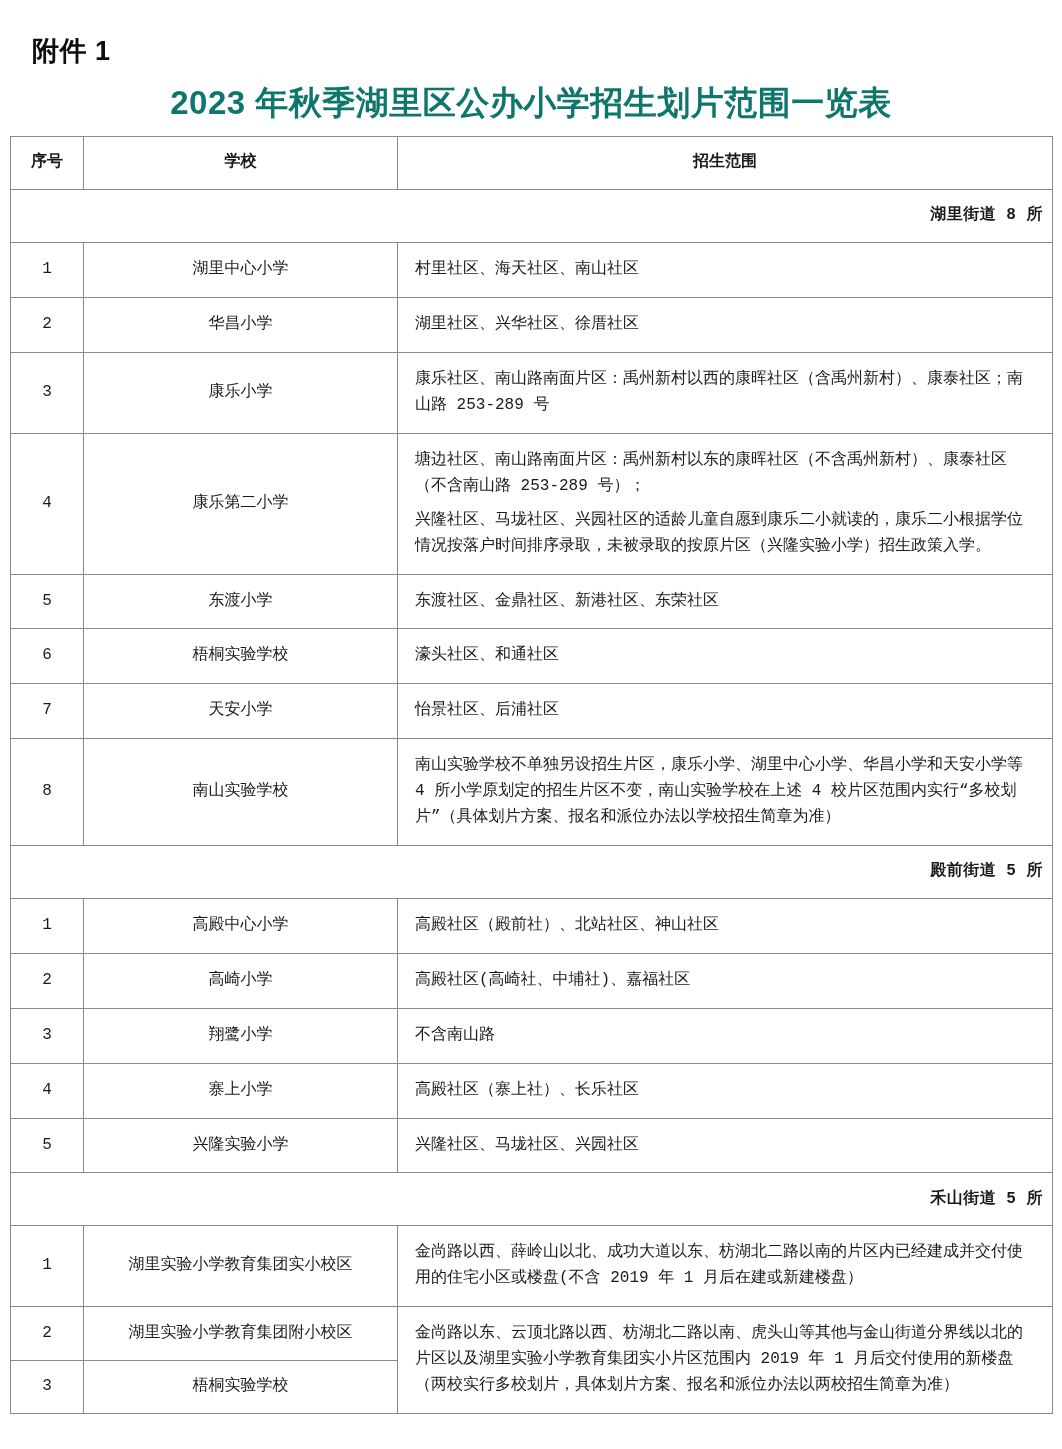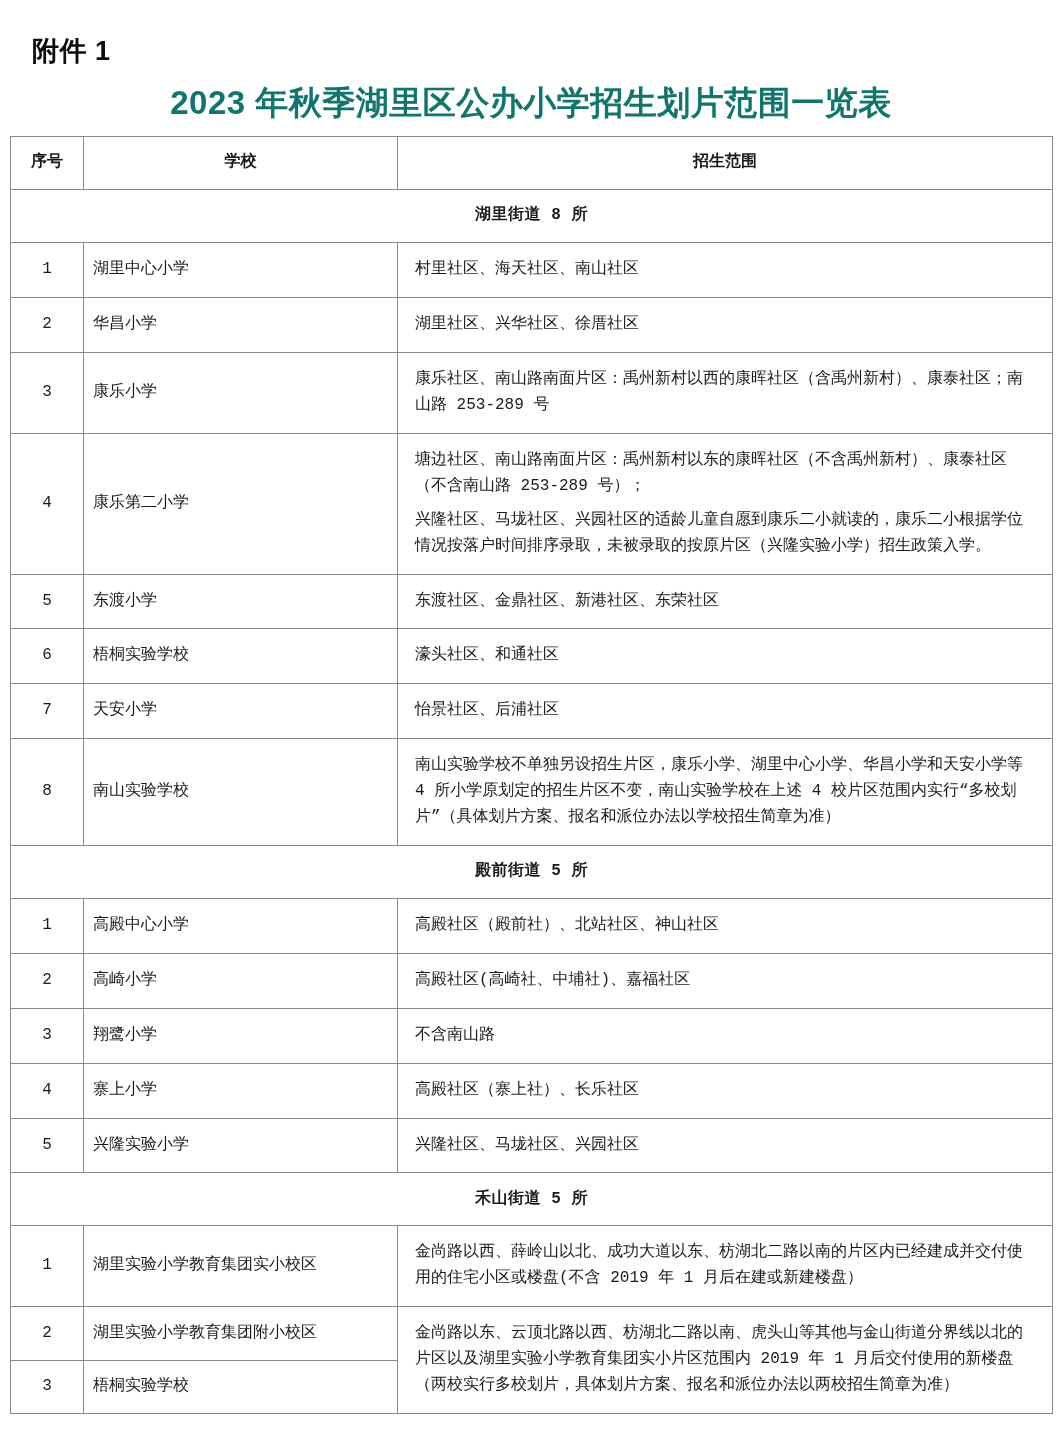--- a/index.html
+++ b/index.html
@@ -61,33 +61,33 @@
   col.c-scope { width: 655px; }
 
   .hdr-cell {
     text-align: center;
     font-weight: bold;
     font-size: 21px;
     height: 40px;
     padding: 4px 6px;
   }
   .section-cell {
-    text-align: center;
+    text-align: right;
     font-weight: bold;
     font-size: 21.5px;
     height: 40px;
     padding: 5px 6px;
     letter-spacing: 0.5px;
   }
   .idx-cell {
     text-align: center;
     font-size: 20px;
   }
   .school-cell {
-    text-align: left;
+    text-align: center;
     font-size: 20.5px;
     line-height: 1.6;
   }
   .scope-cell {
     text-align: left;
     font-size: 20.5px;
     line-height: 1.62;
   }
   .scope-cell p {
     margin: 8px;

